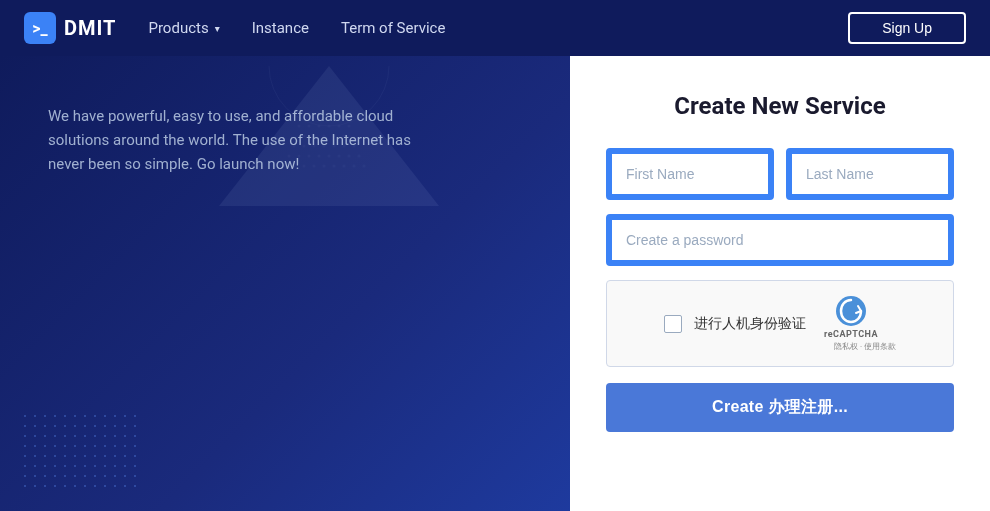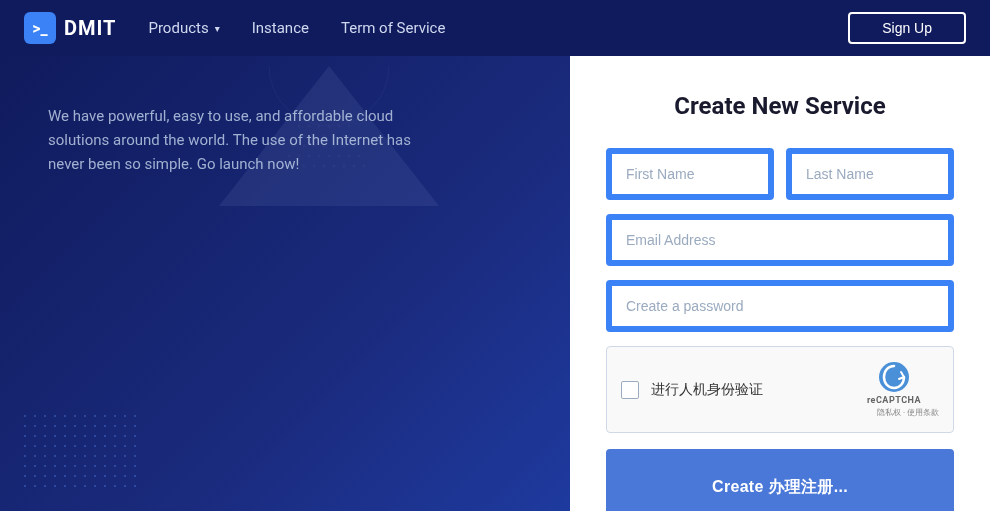--- a/index.html
+++ b/index.html
@@ -158,21 +158,21 @@
       margin-bottom: 14px;
     }
 
     
     .captcha-box {
       border: 1px solid #d0d8e8;
       border-radius: 4px;
       padding: 14px 14px;
       display: flex;
       align-items: center;
-      justify-content: space-between;
+      justify-content: center;
       margin-bottom: 16px;
       background: #f9f9f9;
     }
     .captcha-left {
       display: flex;
       align-items: center;
       gap: 12px;
     }
     .captcha-checkbox {
       width: 18px;
@@ -199,21 +199,21 @@
     }
     .recaptcha-links {
       font-size: 8px;
       color: #888;
       padding-left: 28px;
     }
 
     
     .create-btn {
       width: 100%;
-      padding: 28px;
+      padding: 14px;
       background: #4a78d8;
       color: white;
       border: none;
       border-radius: 4px;
       font-size: 16px;
       font-weight: 600;
       cursor: pointer;
       letter-spacing: 0.3px;
     }
 
@@ -299,23 +299,20 @@
   </div>
 
   <div class="form-panel">
     <h2 class="form-title">Create New Service</h2>
 
     <div class="name-row">
       <input class="form-input" type="text" placeholder="First Name" style="">
       <input class="form-input" type="text" placeholder="Last Name" style="">
     </div>
 
-    <div class="input-full">
-      <input class="form-input" type="email" placeholder="Email Address" style="">
-    </div>
 
     <div class="input-full">
       <input class="form-input" type="password" placeholder="Create a password" style="">
     </div>
 
     <div class="captcha-box">
       <div class="captcha-left">
         <div class="captcha-checkbox"></div>
         <span class="captcha-text">进行人机身份验证</span>
       </div>

